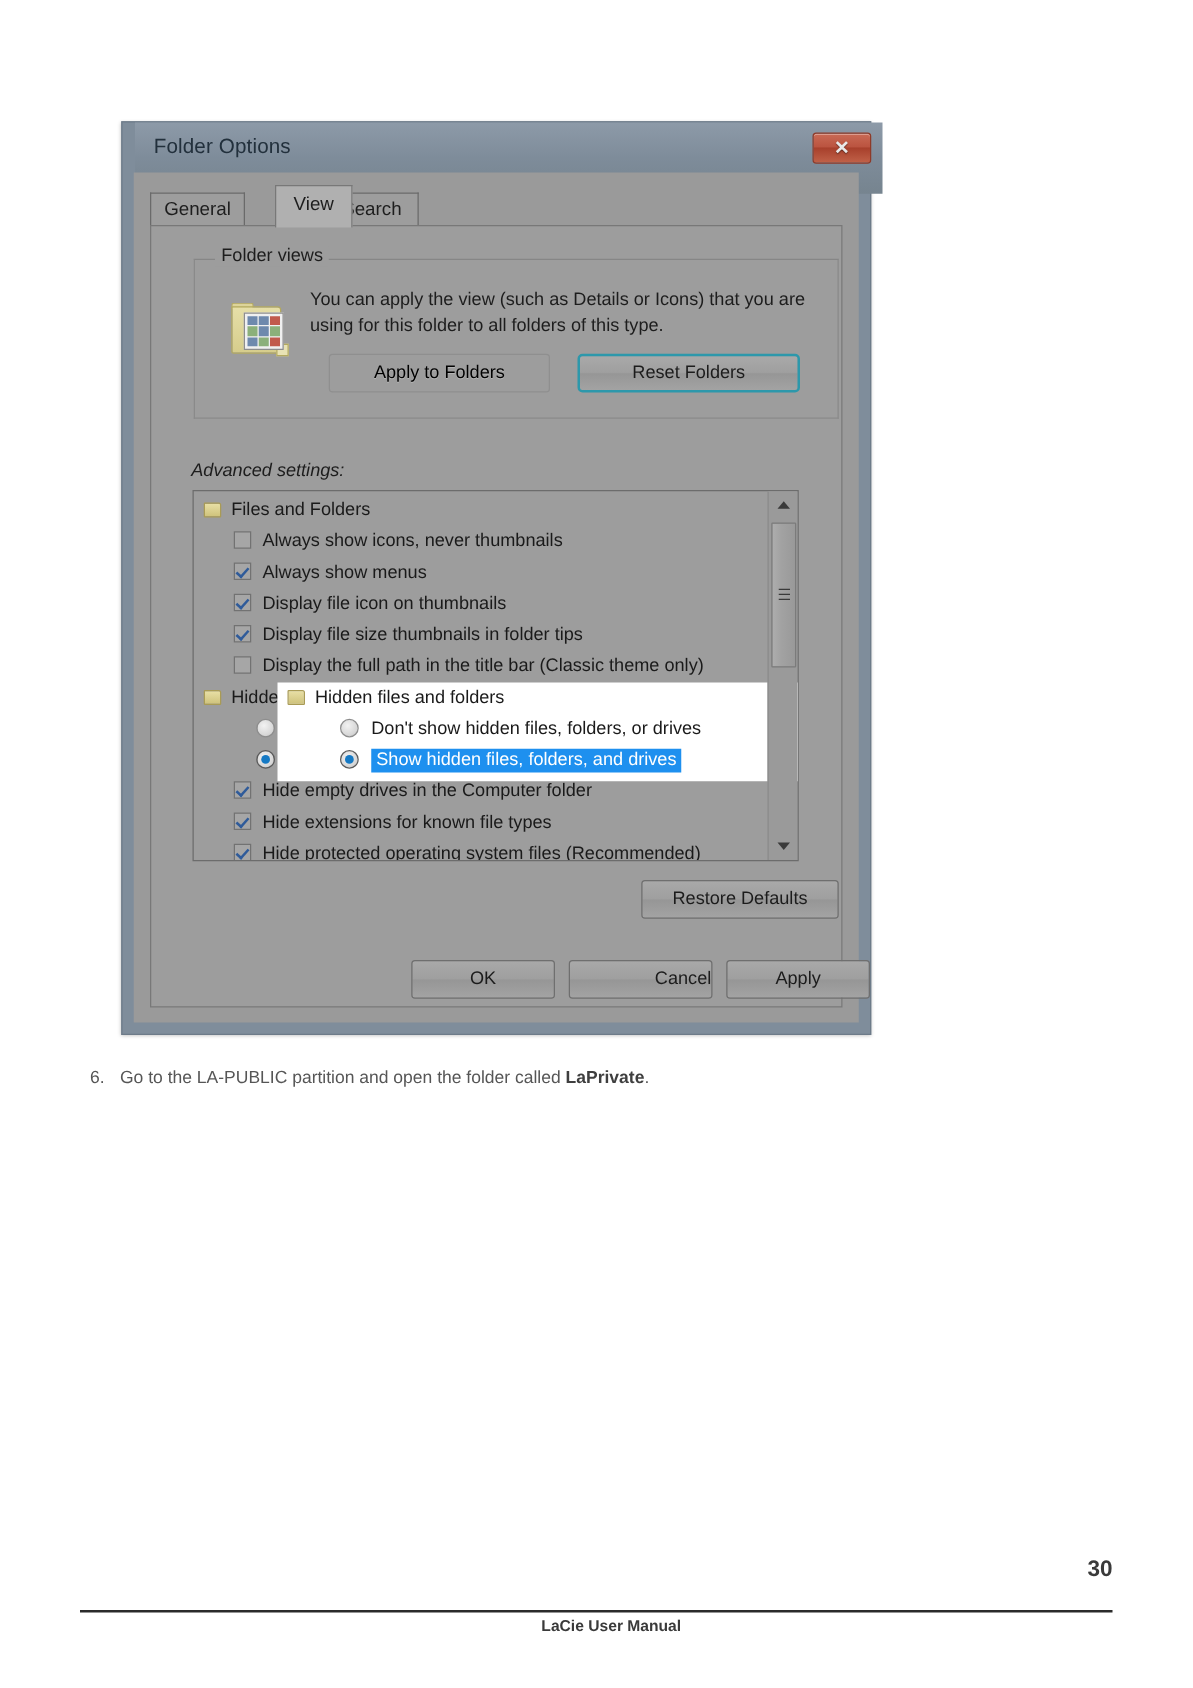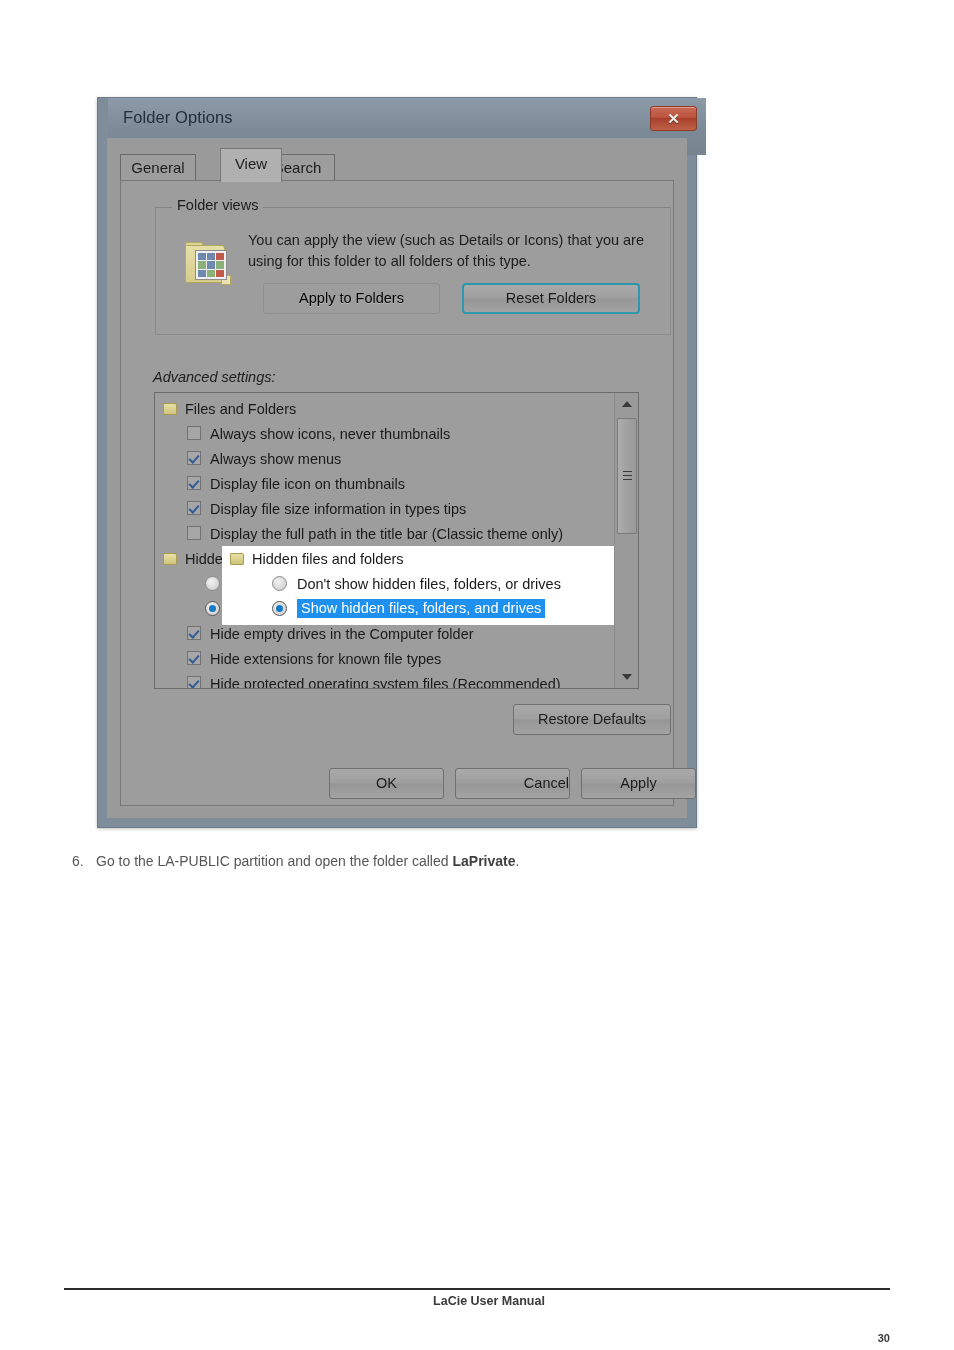--- a/index.html
+++ b/index.html
@@ -485,22 +485,22 @@
     top: 1294px;
     text-align: center;
     font-size: 12.5px;
     color: #3a3a3a;
     font-weight: bold;
     padding-left: 24px;
   }
   .footer-page {
     position: absolute;
     right: 64px;
-    top: 1332px;
-    font-size: 11px;
+    top: 1245px;
+    font-size: 18px;
     color: #3a3a3a;
     font-weight: bold;
   }
 </style>
 </head>
 <body>
 
 <div id="page">
 
   <div id="dialog">
@@ -561,21 +561,21 @@
             <div class="row">
               <span class="cb"></span><span class="lbl">Always show icons, never thumbnails</span>
             </div>
             <div class="row">
               <span class="cb checked"></span><span class="lbl">Always show menus</span>
             </div>
             <div class="row">
               <span class="cb checked"></span><span class="lbl">Display file icon on thumbnails</span>
             </div>
             <div class="row">
-              <span class="cb checked"></span><span class="lbl">Display file size information in types tips</span>
+              <span class="cb checked"></span><span class="lbl">Display file size thumbnails in folder tips</span>
             </div>
             <div class="row">
               <span class="cb"></span><span class="lbl">Display the full path in the title bar (Classic theme only)</span>
             </div>
 
             <div class="row group">
               <span class="folder-mini"></span><span class="lbl">Hidden files and folders</span>
             </div>
             <div class="row">
               <span class="rb"></span><span class="lbl">Don't show hidden files, folders, or drives</span>

